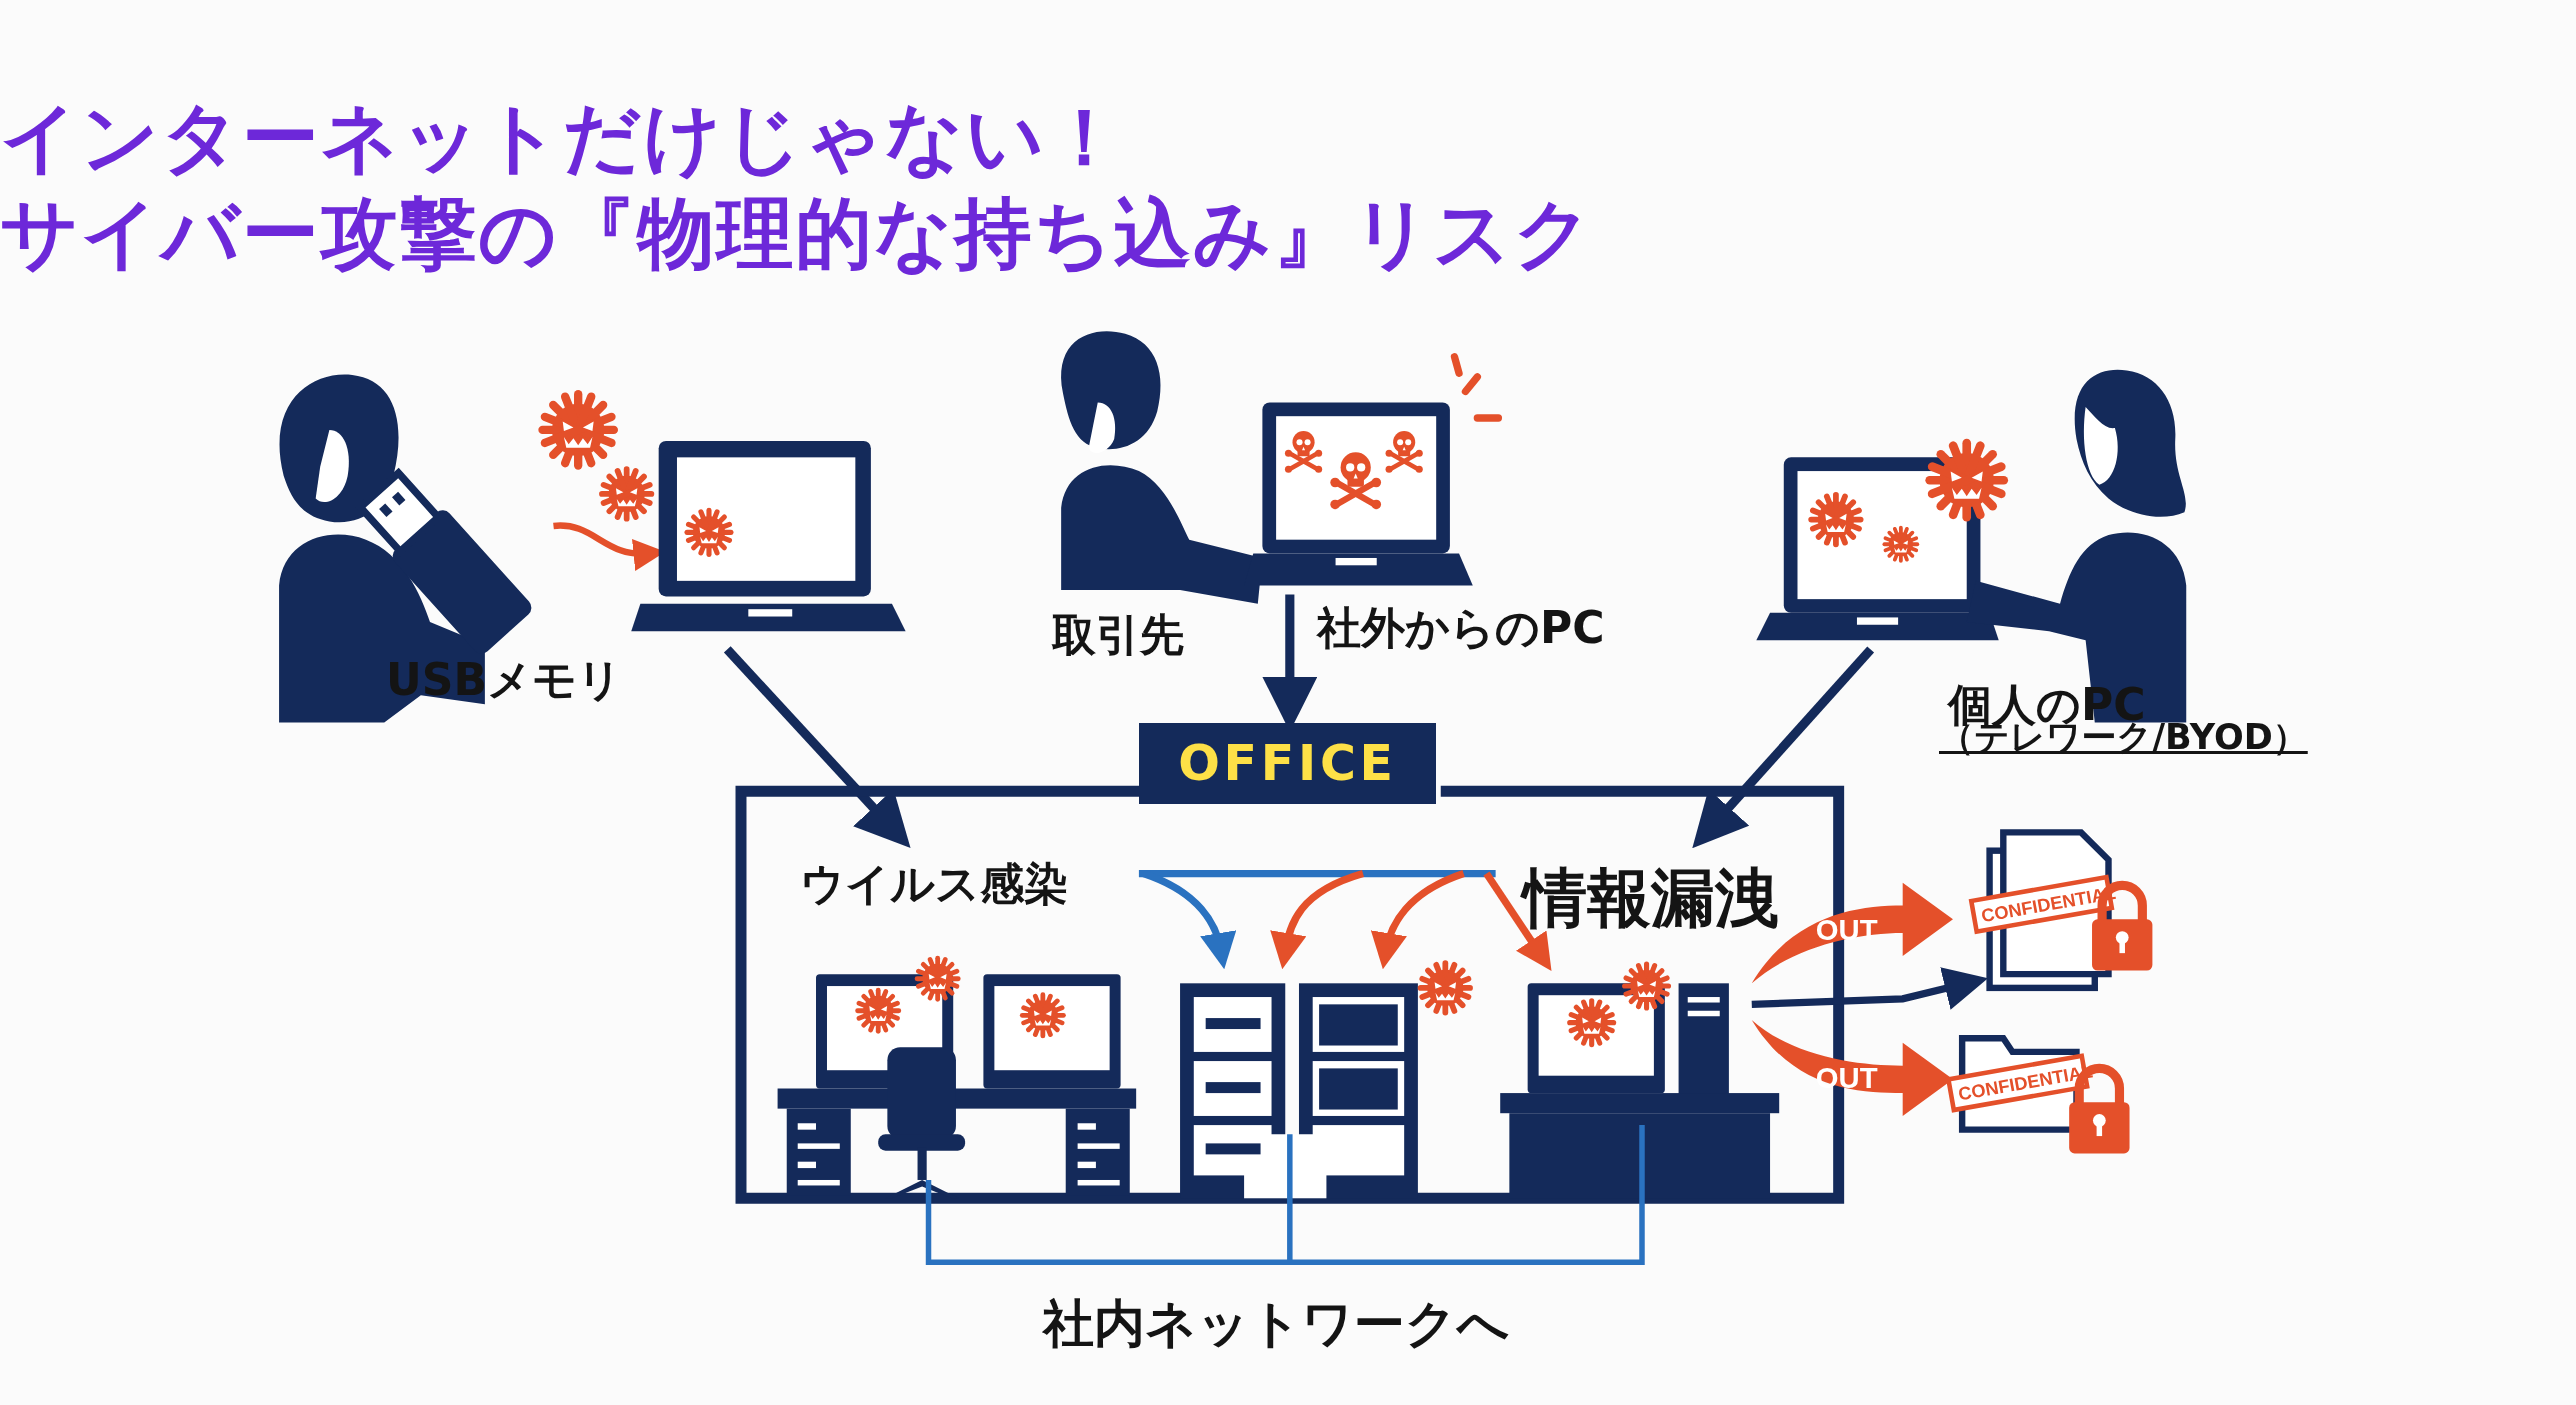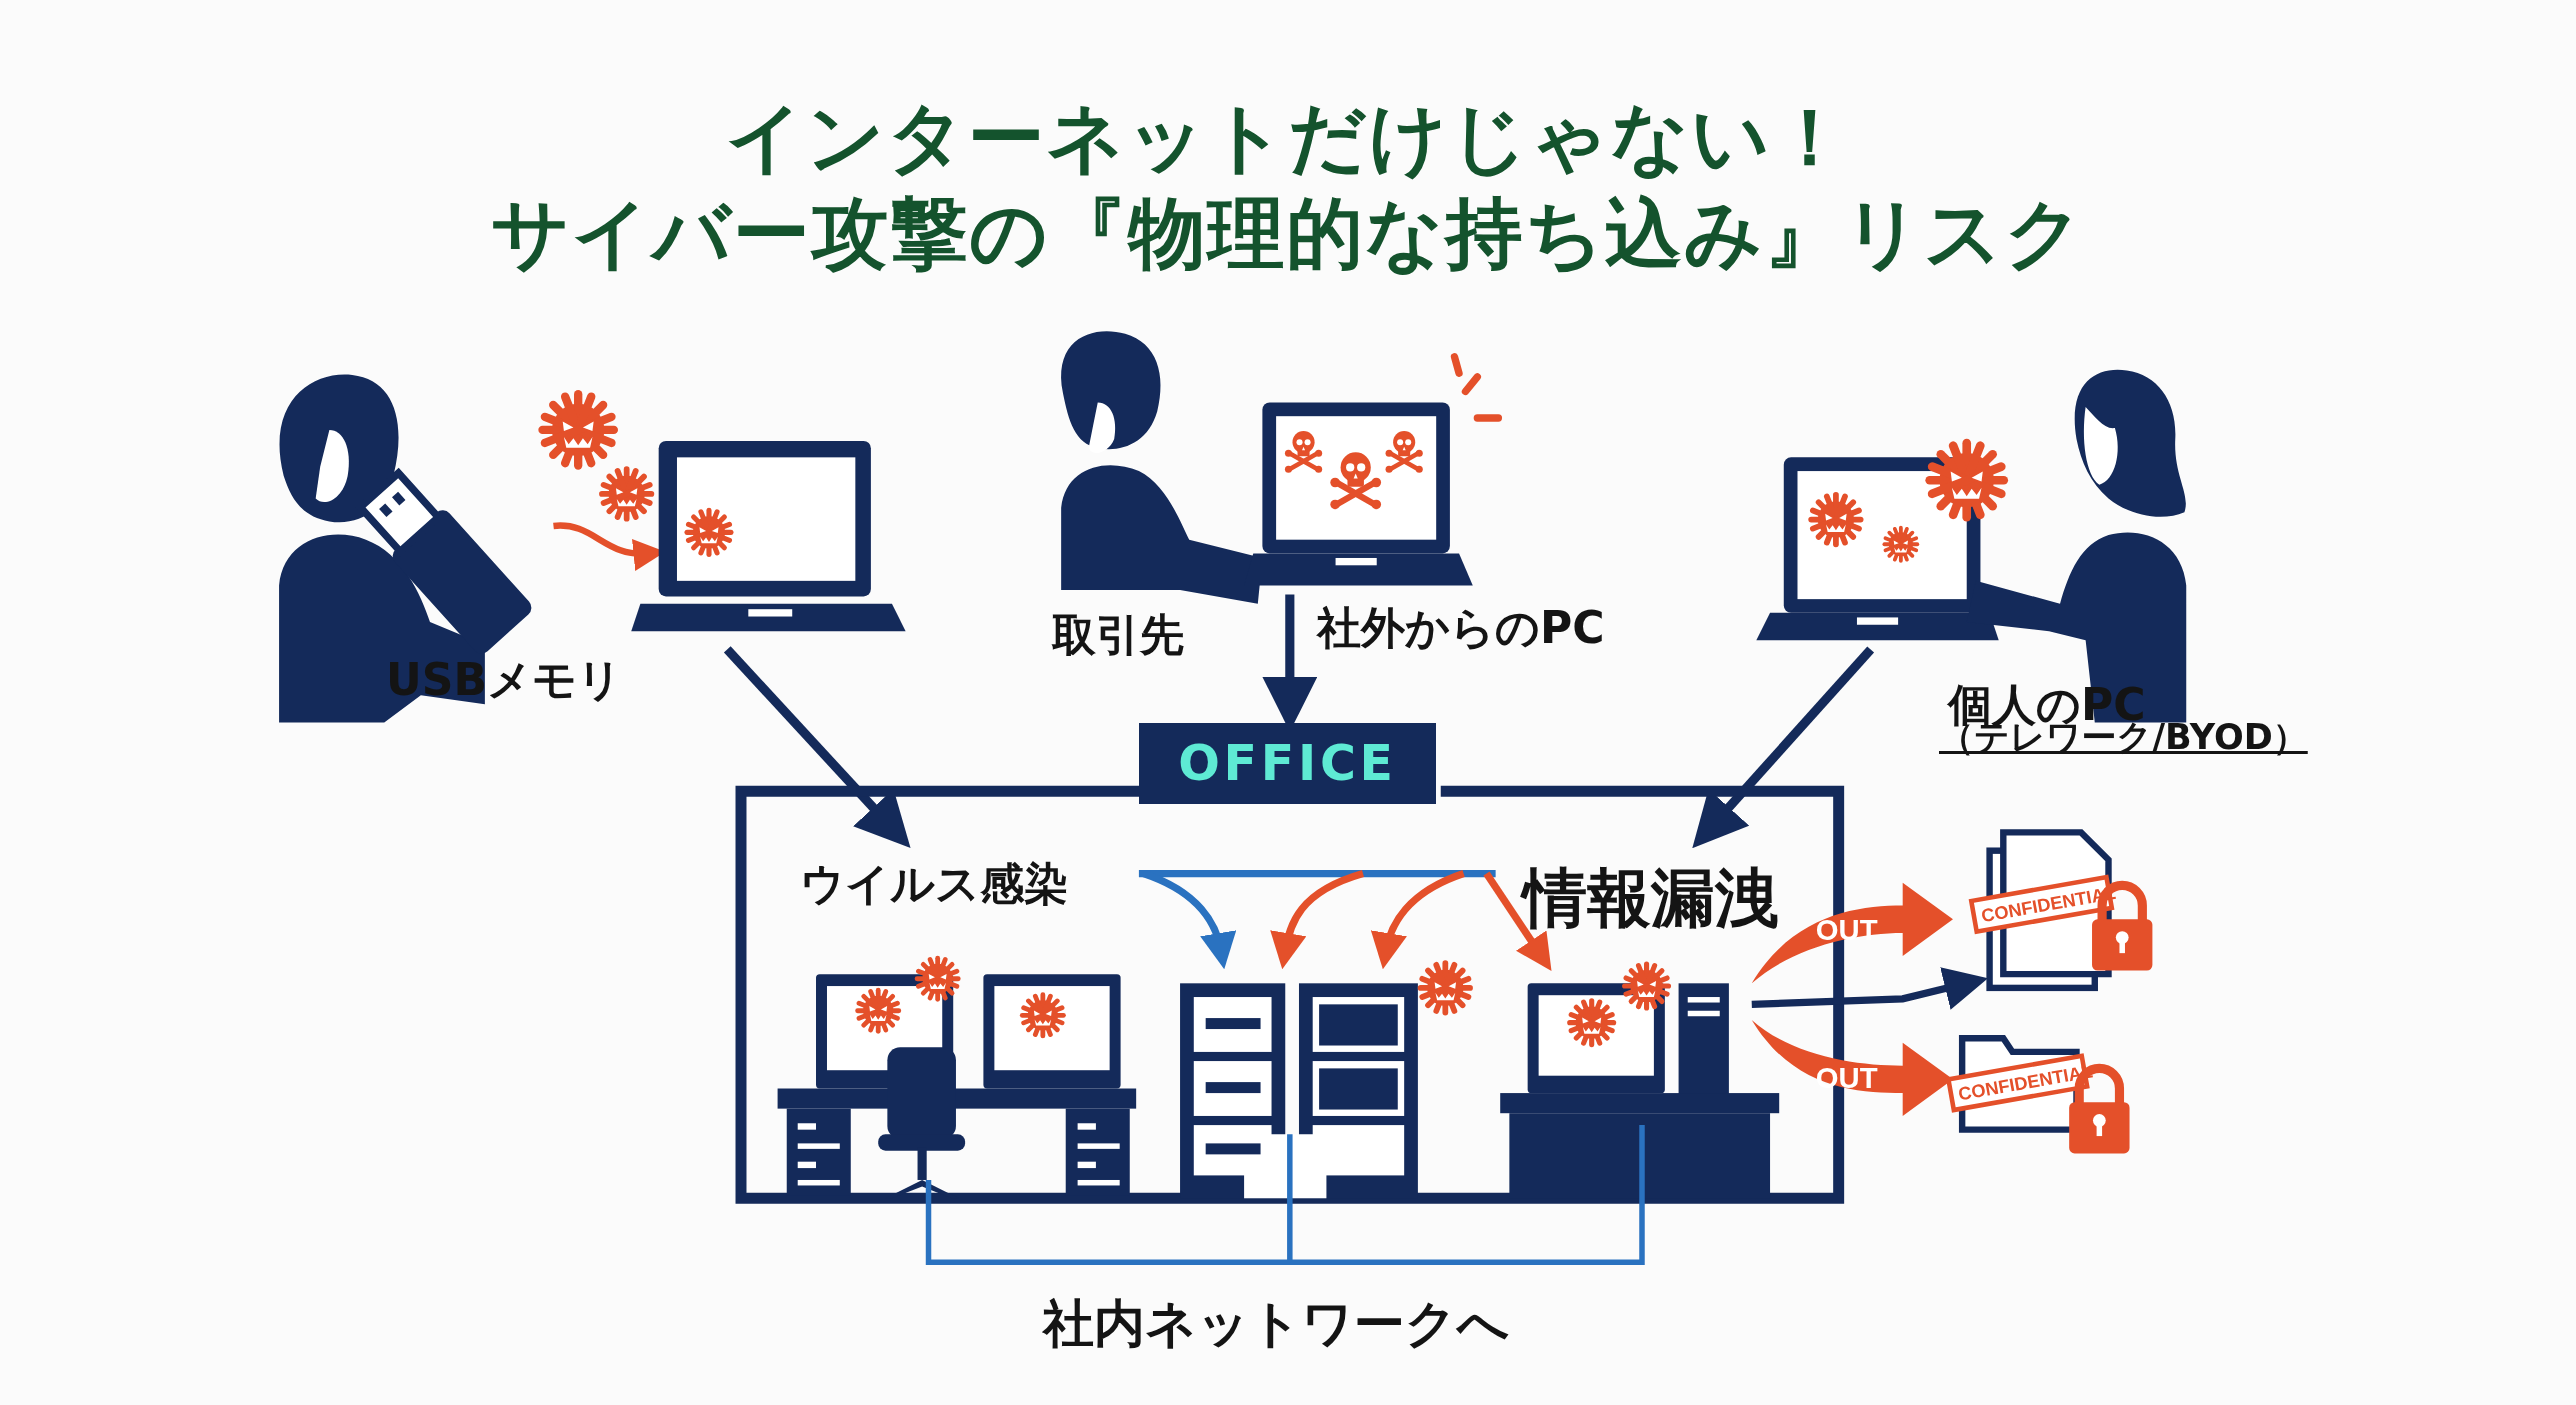--- a/index.html
+++ b/index.html
@@ -1,24 +1,24 @@
 <!DOCTYPE html>
 <html style="font-size:14.6px"><head>
 <meta charset="utf-8">
 <style>
   html, body { margin:0; padding:0; }
   body { width:2576px; height:1405px; background:#fbfbfb; position:relative; overflow:hidden;
          font-family:"DejaVu Sans","Liberation Sans",sans-serif; }
-  .title { position:absolute; left:0; width:2576px; text-align:center; color:#14532d;
+  .title { position:absolute; left:0; width:2576px; color:#6d28d9;
            font-weight:bold; font-size:77px; letter-spacing:1.8px; }
   .label { position:absolute; color:#141414; font-weight:bold; font-size:44px; white-space:nowrap; }
   .sub { font-size:35px; }
   svg.art { position:absolute; left:0; top:0; }
   .office-tag { position:absolute; left:1139px; top:723px; width:297px; height:81px; background:#142a5a;
-                color:#5eead4; font-weight:bold; font-size:49px; letter-spacing:3.7px; text-align:center; line-height:81px; }
+                color:#fde047; font-weight:bold; font-size:49px; letter-spacing:3.7px; text-align:center; line-height:81px; }
   .conf { font-family:"Liberation Sans",sans-serif; font-weight:bold; }
 </style>
 </head>
 <body>
 
 <div class="title" style="top:87px;">インターネットだけじゃない！</div>
 <div class="title" style="top:183px;font-family:Liberation Serif, serif;">サイバー攻撃の『物理的な持ち込み』リスク</div>
 
 <svg class="art" width="2576" height="1405" viewBox="0 0 2816 1536">
   <defs>

